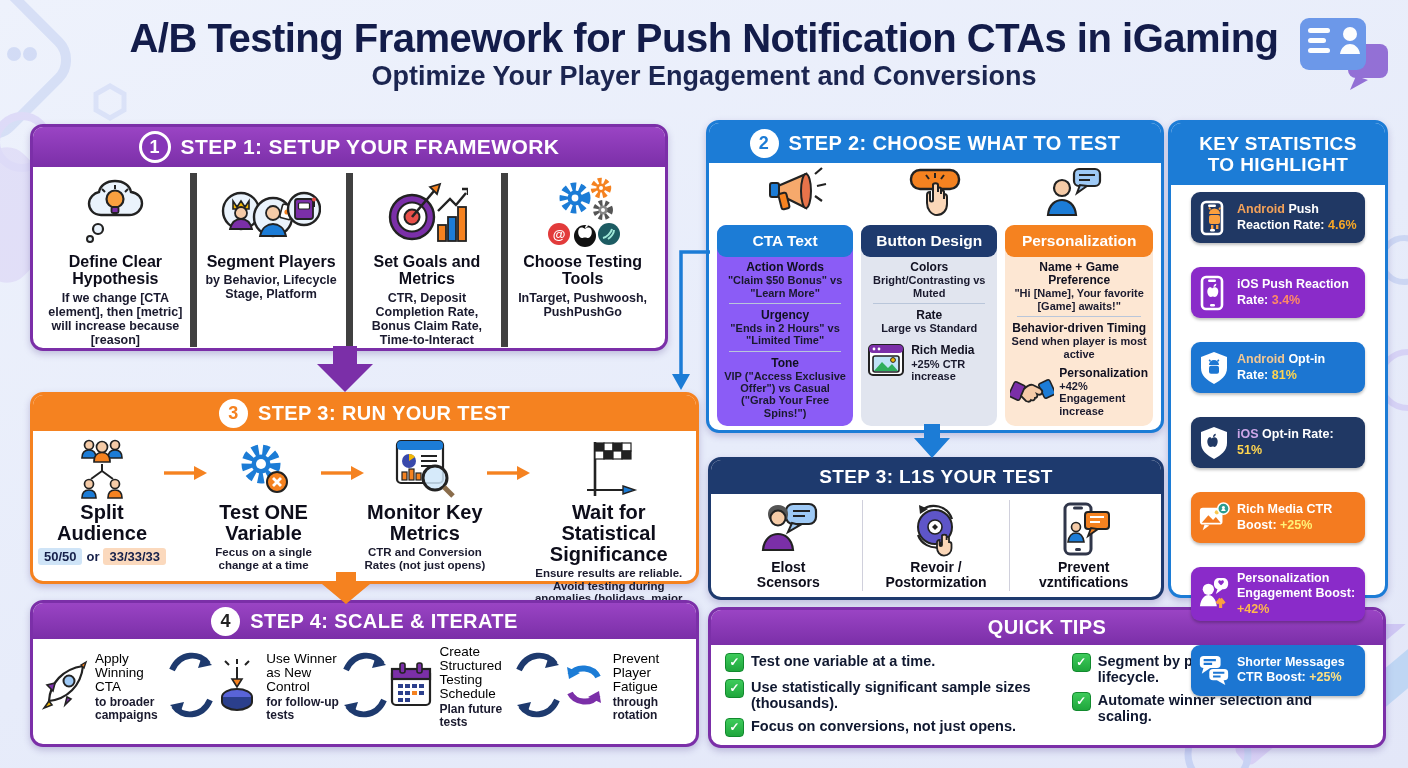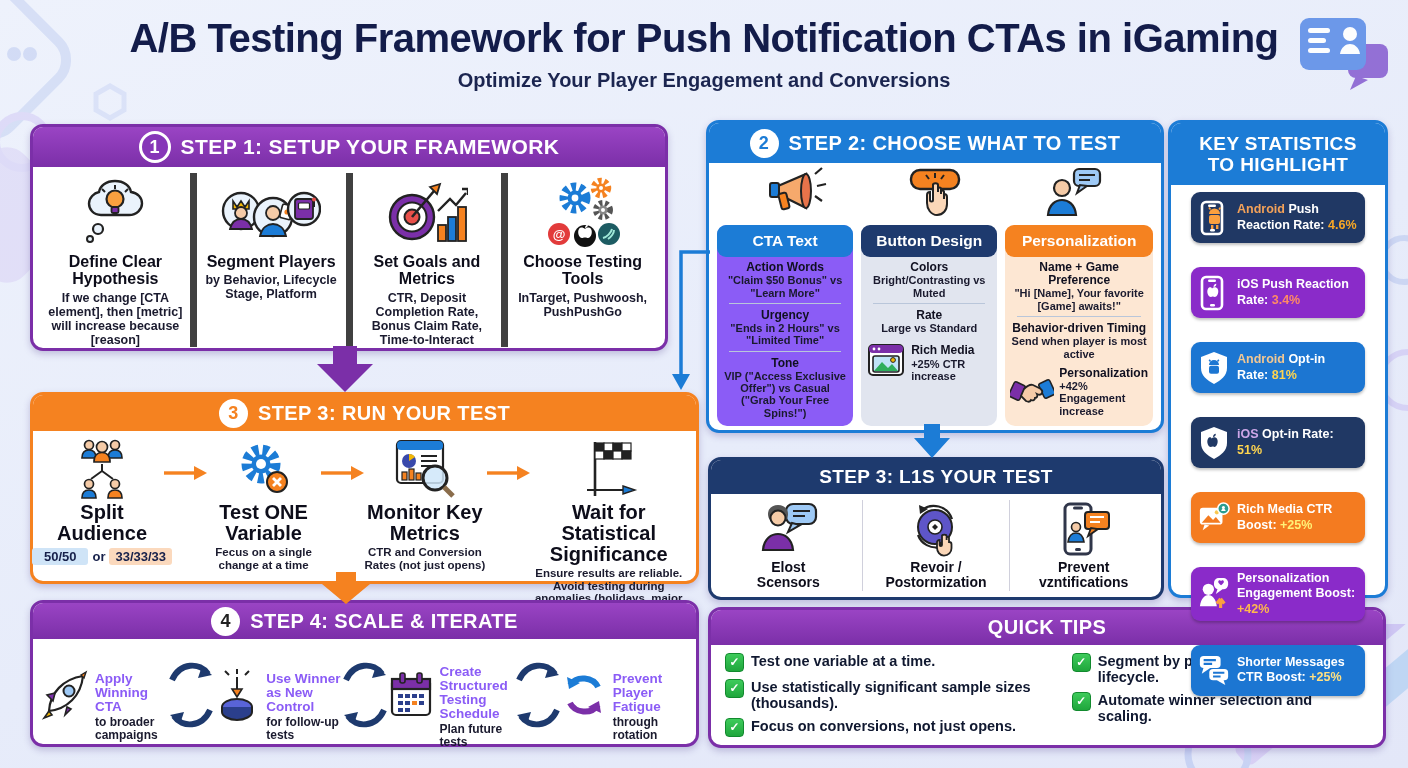--- a/index.html
+++ b/index.html
@@ -5,21 +5,21 @@
   html,body{margin:0;padding:0;}
   body{
     width:1408px;height:768px;position:relative;overflow:hidden;
     background:linear-gradient(160deg,#eef2fc 0%,#e7ecfa 55%,#e3e7f8 100%);
     font-family:"Liberation Sans", sans-serif;color:#16204a;
   }
   .deco{position:absolute;pointer-events:none;}
   
   .hdr{position:absolute;left:0;right:0;top:16px;text-align:center;z-index:2;}
   .hdr h1{margin:0;font-size:40px;font-weight:800;color:#131c4a;letter-spacing:-.5px;}
-  .hdr h2{margin:8px 0 0;font-size:20px;font-weight:700;color:#1b2550;}
+  .hdr h2{margin:0 0 0;font-size:27px;font-weight:700;color:#1b2550;}
   
   .box{position:absolute;background:#fff;border-radius:13px;box-shadow:0 3px 7px rgba(80,60,140,.28);}
   .bh{display:flex;align-items:center;justify-content:center;gap:10px;color:#fff;
       font-weight:800;border-radius:10px 10px 0 0;letter-spacing:.4px;}
   .numc{width:29px;height:29px;border-radius:50%;display:flex;align-items:center;justify-content:center;
         font-size:18px;font-weight:800;flex:none;}
   .n1{background:#8636b8;border:3px solid #fff;color:#fff;width:26px;height:26px;}
   .n2{background:#fff;color:#1c7cd6;}
   .n3{background:#fff;color:#f58220;}
   .n4{background:#fff;color:#222;}
@@ -57,28 +57,28 @@
   #step3{left:30px;top:392px;width:663px;height:186px;border:3px solid #f58220;}
   #step3 .bh{height:36px;background:#f58220;font-size:20px;}
   .s3row{display:flex;align-items:flex-start;padding:5px 8px 0;}
   .s3item{text-align:center;}
   .s3icon{height:66px;display:flex;align-items:center;justify-content:center;}
   .s3t{font-weight:800;font-size:20px;line-height:1.05;color:#0d0d1a;}
   .s3d{font-size:11.5px;font-weight:600;line-height:1.1;color:#1a1a2e;margin-top:2px;}
   .s3arrow{flex:none;margin-top:30px;}
   .badges{display:flex;justify-content:center;align-items:center;gap:4px;margin-top:4px;
           font-weight:800;font-size:13px;}
-  .bdg-b{background:#cfe4f7;padding:1px 12px;border-radius:3px;}
+  .bdg-b{background:#cfe4f7;padding:1px 6px;border-radius:3px;}
   .bdg-o{background:#fbd9bd;padding:1px 6px;border-radius:3px;}
   
   #step4{left:30px;top:600px;width:663px;height:141px;border:3px solid #7b2fa8;}
   #step4 .bh{height:36px;background:linear-gradient(180deg,#9a44c4,#7b2fa8);font-size:20px;}
   .s4row{display:flex;align-items:center;padding:6px 8px 0;}
   .s4item{display:flex;align-items:center;gap:6px;flex:1;}
-  .s4t{font-weight:700;font-size:13.5px;line-height:1.04;color:#8b5cf6;margin-top:20px;}
+  .s4t{font-weight:400;font-size:13.5px;line-height:1.04;color:#000000;}
   .s4d{font-size:12px;font-weight:600;line-height:1.05;color:#1a1a2e;margin-top:2px;}
   
   #step3mid{left:708px;top:457px;width:450px;height:137px;border:3px solid #1e3a6e;}
   #step3mid .bh{height:34px;background:#1e3a6e;font-size:19px;}
   .m3row{display:flex;padding:6px 4px 0;}
   .m3item{flex:1;text-align:center;border-right:1px solid #d0d0dc;}
   .m3item:last-child{border-right:none;}
   .m3icon{height:60px;display:flex;align-items:center;justify-content:center;}
   .m3l{font-weight:800;font-size:14px;line-height:1.1;color:#0d0d1a;}
   

